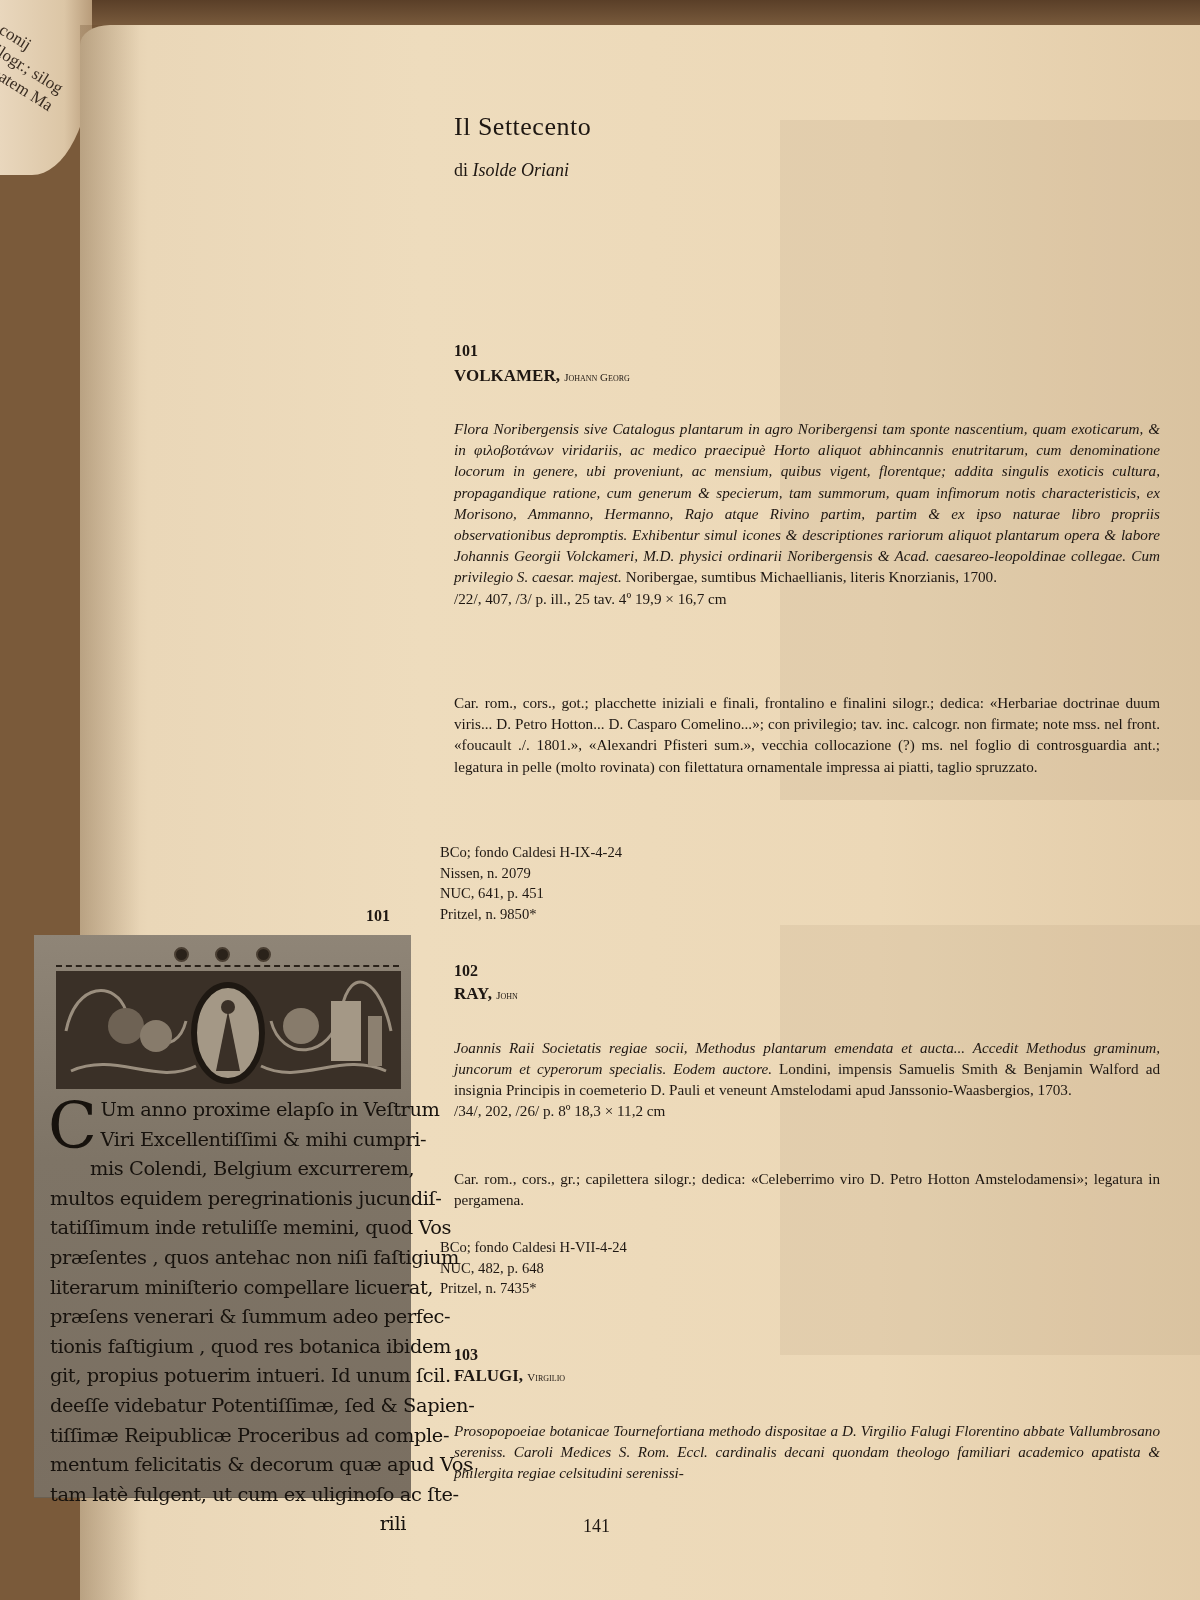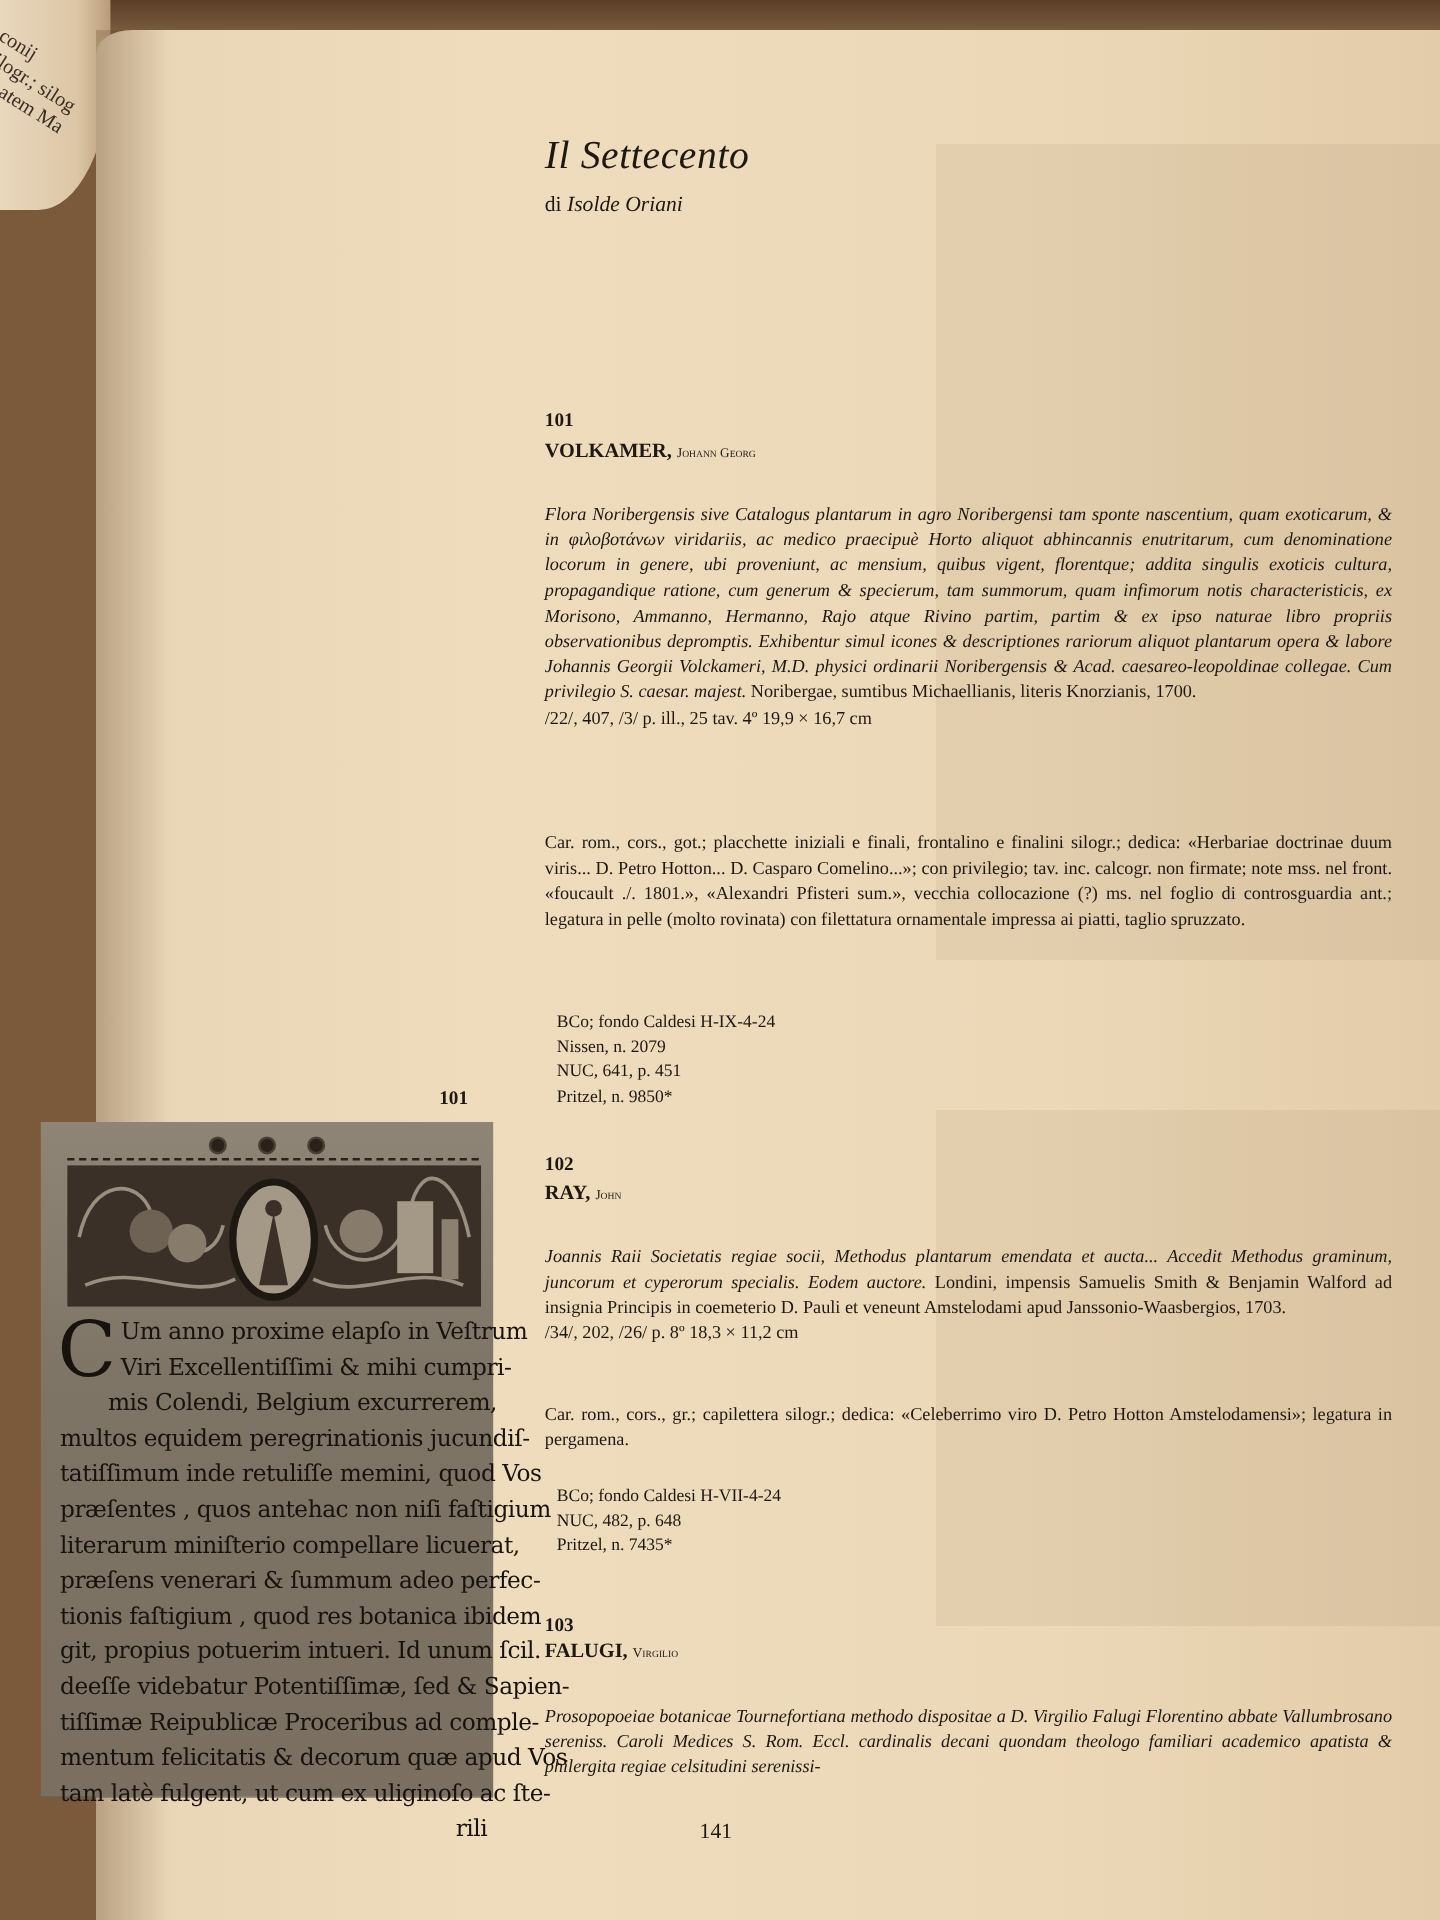--- a/index.html
+++ b/index.html
@@ -17,34 +17,34 @@
   .left-page-text { position:absolute; left:6px; top:20px; width:90px;
     font-size:17px; line-height:20px; color:#3a2d22;
     transform:rotate(32deg); transform-origin:0 0; white-space:nowrap; }
   .page { position:absolute; left:80px; top:25px; width:1140px; height:1600px;
     background:linear-gradient(90deg,#d9c4a4 0%,#ead7b8 6%,#eedcbd 30%,#ecd8b7 70%,#e2cba8 100%);
     border-top-left-radius:30px 20px; }
   .page::before { content:""; position:absolute; left:0; top:0; width:60px; height:100%;
     background:linear-gradient(90deg,rgba(90,60,30,0.25),rgba(90,60,30,0)); }
   .ghost-block { position:absolute; background:rgba(160,130,95,0.12); }
 
-  .title { position:absolute; left:454px; top:112px; font-size:33px; letter-spacing:0.5px;font-style:italic; }
+  .title { position:absolute; left:454px; top:112px; font-size:26px; letter-spacing:0.5px; }
   .byline { position:absolute; left:454px; top:160px; font-size:18px; }
   .byline i { font-style:italic; }
 
   .entry-num { position:absolute; left:454px; font-weight:bold; font-size:16px; }
   .entry-author { position:absolute; left:454px; font-size:17px; }
   .entry-author b { font-weight:bold; }
   .smallcaps { font-variant:small-caps; font-size:11px; }
 
   .para { position:absolute; left:454px; width:706px; font-size:15.2px; line-height:21.2px;
     text-align:justify; }
   .para i { font-style:italic; }
   .para.tight { line-height:21px; }
-  .refs { position:absolute; left:464px; font-size:14.6px; line-height:20.6px; }
+  .refs { position:absolute; left:440px; font-size:14.6px; line-height:20.6px; }
   .refs div { white-space:nowrap; }
 
   .fig-label { position:absolute; left:366px; top:907px; font-weight:bold; font-size:16px; }
   .figure { position:absolute; left:34px; top:935px; width:377px; height:562px;
     background:linear-gradient(180deg,#8f8577 0%,#7e7466 40%,#7a6f61 100%);
     border-bottom:1px solid #6a6052; }
   .fig-dots { position:absolute; left:0; top:12px; width:100%; text-align:center; }
   .fig-dot { display:inline-block; width:11px; height:11px; border-radius:50%;
     background:#2a221a; border:2px solid #4a3f33; margin:0 13px; }
   .fig-rule { position:absolute; left:22px; right:12px; top:30px; height:0;

